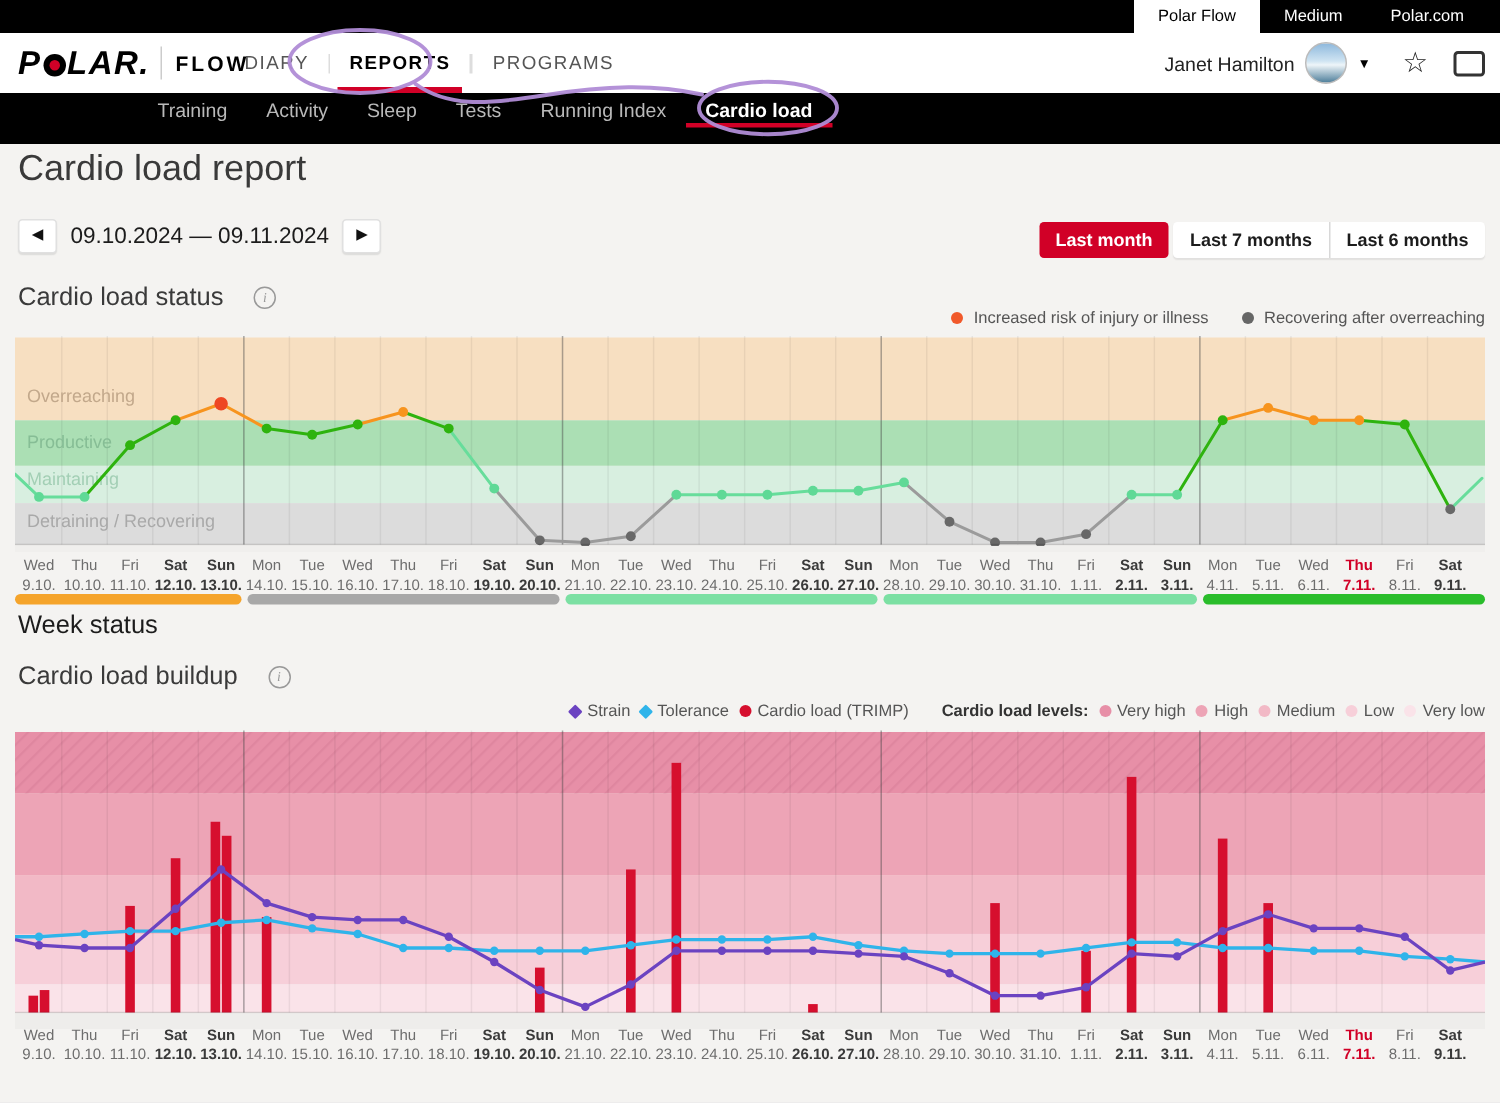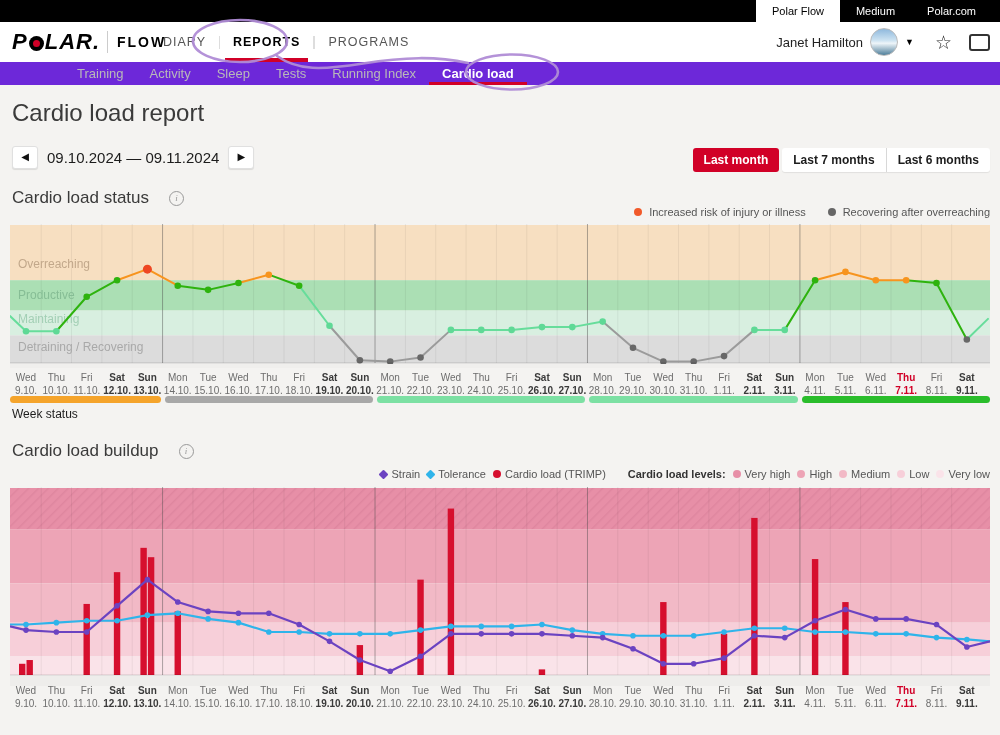--- a/index.html
+++ b/index.html
@@ -27,21 +27,21 @@
   .userarea{position:absolute;right:10px;top:0;height:40px;display:flex;align-items:center;gap:7px;}
   .uname{font-size:13px;color:#222;}
   .avatar{width:26px;height:26px;border-radius:50%;background:linear-gradient(180deg,#8fb9dd 0%,#cfe4f2 45%,#eef5f9 55%,#4f7f9b 100%);border:1px solid #bbb;cursor:pointer;}
   .caret{font-size:9px;color:#000;cursor:pointer;}
   .caret::before{content:"▼";}
   .star{font-size:19px;color:#222;margin-left:14px;cursor:pointer;}
   .star::before{content:"☆";}
   .chatic{width:17px;height:13px;border:2px solid #333;border-radius:3px;margin-left:10px;cursor:pointer;}
 
   
-  .subnav{position:absolute;top:62px;left:0;width:1000px;height:23px;background:#6d28d9;display:flex;padding-left:64px;box-sizing:border-box;}
+  .subnav{position:absolute;top:62px;left:0;width:1000px;height:34px;background:#000000;display:flex;padding-left:92px;box-sizing:border-box;}
   .sni{height:23px;line-height:23px;padding:0 13px;font-size:13px;color:#b9b9b9;cursor:pointer;}
   .sni.active{color:#fff;font-weight:bold;box-shadow:inset 0 -3px 0 #d10027;}
 
   
   .annot{position:absolute;left:0;top:0;z-index:60;pointer-events:none;}
 
   .h1{position:absolute;top:99px;left:12px;font-size:24px;color:#3a3a3a;}
 
   .daterow{position:absolute;top:146px;left:12px;display:flex;align-items:center;gap:9px;}
   .navbtn{width:24px;height:21px;background:#fff;border:1px solid #e0e0e0;border-radius:3px;box-shadow:0 1px 1px rgba(0,0,0,.1);font-size:10px;line-height:20px;text-align:center;color:#111;cursor:pointer;}
@@ -71,21 +71,21 @@
 
   .axis{position:absolute;left:10px;width:980px;height:26px;}
   .axis1{top:371px;} .axis2{top:684px;}
   .axl{position:absolute;width:40px;text-align:center;font-size:10px;color:#6d6d6d;line-height:1.3;white-space:nowrap;}
   .axl.bold{color:#3a3a3a;font-weight:bold;}
   .axl.today{color:#d10027;font-weight:bold;}
 
   .pills{position:absolute;left:10px;top:396px;width:980px;height:8px;}
   .pill{position:absolute;top:0;height:7px;border-radius:4px;}
 
-  .wk{position:absolute;left:12px;top:407px;font-size:12px;color:#1c1c1c;}
+  .wk{position:absolute;left:12px;top:407px;font-size:17px;color:#1c1c1c;}
 </style>
 </head>
 <body>
 
 <div class="screen">
 
   <div class="topbar">
     <div class="tabs">
       <div class="tab active">Polar Flow</div>
       <div class="tab">Medium</div>

